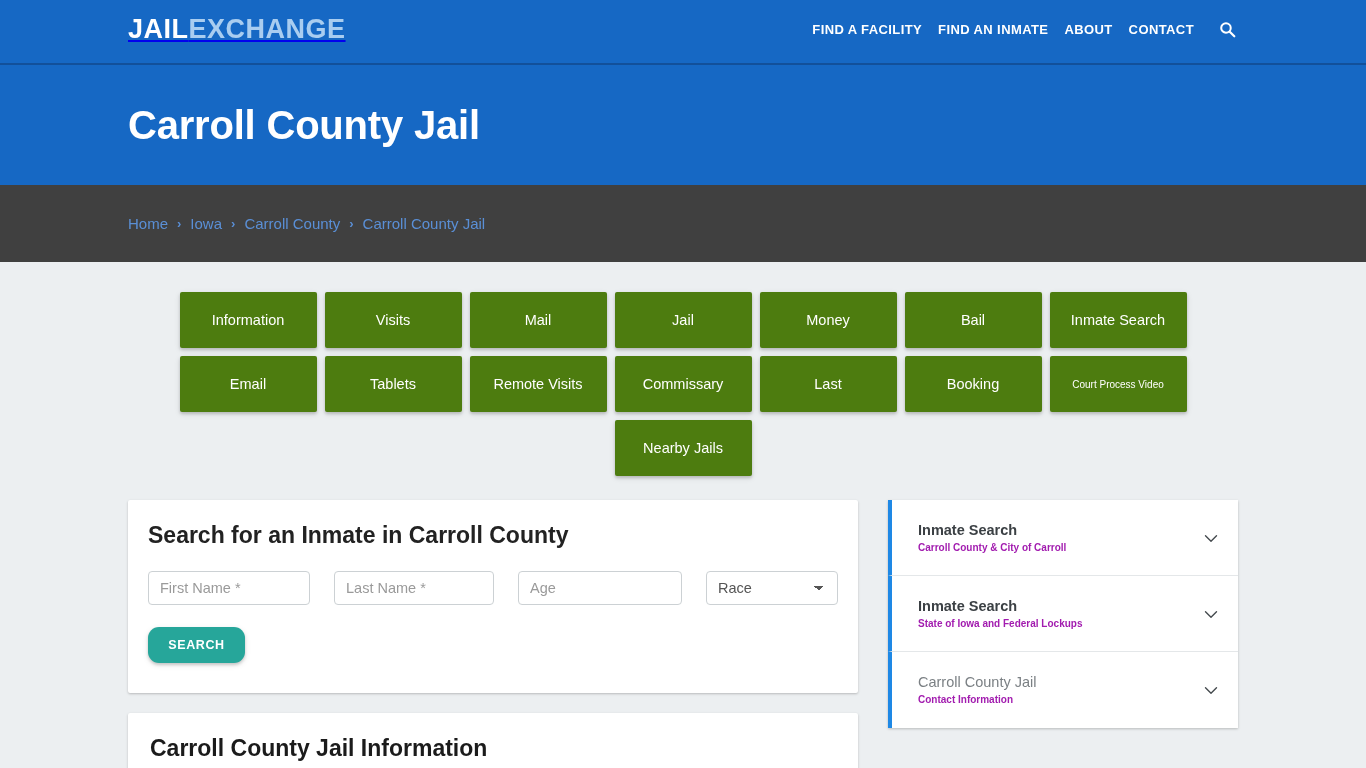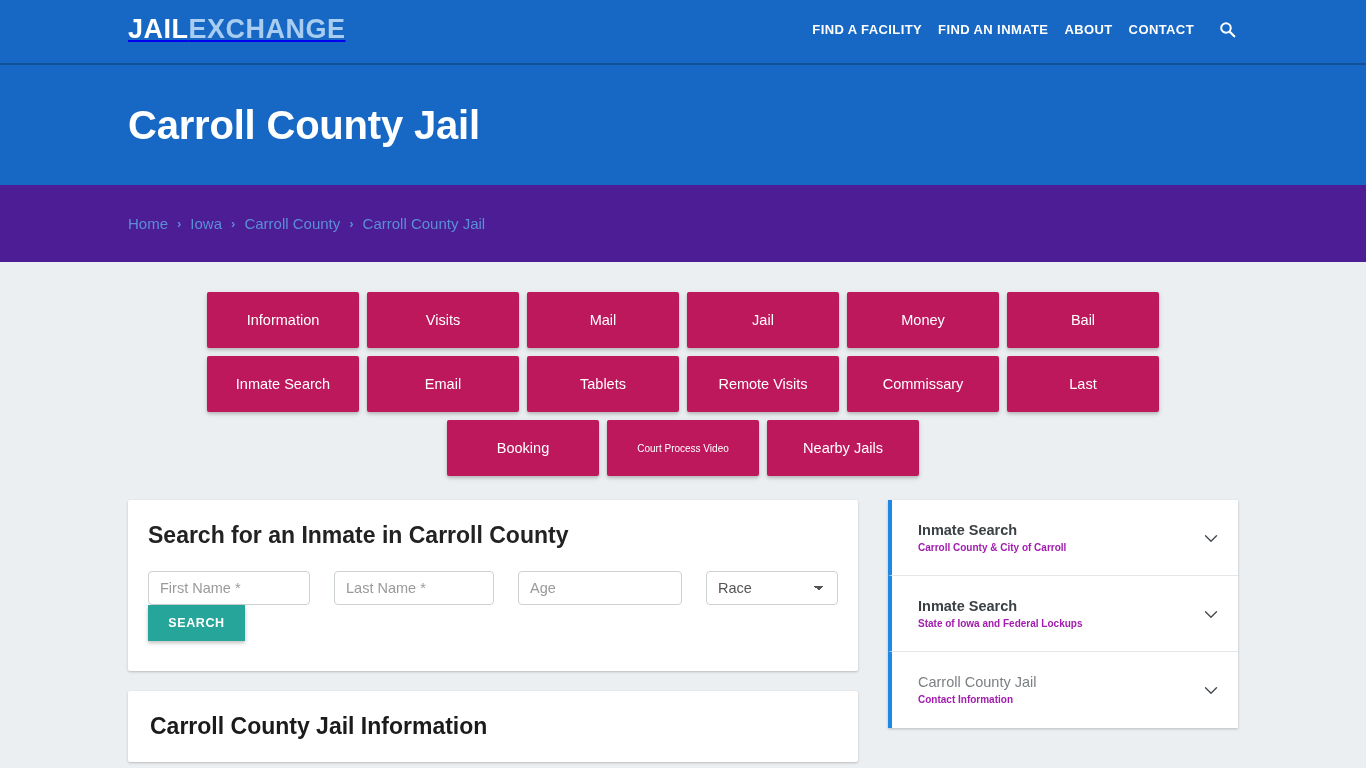--- a/index.html
+++ b/index.html
@@ -62,21 +62,21 @@
   }
   .hero h1 {
     color: #ffffff;
     font-size: 40px;
     font-weight: bold;
     letter-spacing: -0.2px;
   }
 
   
   .crumbband {
-    background: #4c1d95;
+    background: #404040;
     height: 77px;
     display: flex;
     align-items: center;
     padding: 0 128px;
   }
   .crumbs { display: flex; align-items: center; gap: 9px; }
   .crumb {
     color: #5a8fd6;
     font-size: 15px;
     text-decoration: none;
@@ -99,23 +99,23 @@
   
   .btngrid {
     display: flex;
     flex-wrap: wrap;
     justify-content: center;
     gap: 8px;
     width: 1110px;
     margin: 0 auto;
   }
   .gbtn {
-    width: 152px;
+    width: 137px;
     height: 56px;
-    background: #be185d;
+    background: #4d7c0f;
     color: #ffffff;
     font-size: 14.5px;
     font-weight: normal;
     border: none;
     border-radius: 2px;
     display: flex;
     align-items: center;
     justify-content: center;
     box-shadow: 0 2px 3px rgba(0,0,0,0.16), 0 2px 6px rgba(0,0,0,0.10);
     cursor: pointer;
@@ -175,29 +175,30 @@
     background-image:
       linear-gradient(45deg, transparent 50%, #555 50%),
       linear-gradient(135deg, #555 50%, transparent 50%);
     background-position:
       calc(100% - 18px) 14px,
       calc(100% - 13px) 14px;
     background-size: 5px 5px, 5px 5px;
     background-repeat: no-repeat;
   }
   .searchbtn {
+    margin-top: 22px;
     width: 97px;
     height: 36px;
     background: #26a69a;
     color: #ffffff;
     font-size: 12.5px;
     font-weight: bold;
     letter-spacing: 0.6px;
     border: none;
-    border-radius: 0;
+    border-radius: 11px;
     box-shadow: 0 2px 3px rgba(0,0,0,0.16), 0 2px 6px rgba(0,0,0,0.10);
     cursor: pointer;
     font-family: "Liberation Sans", sans-serif;
   }
 
   .infocard {
     margin-top: 20px;
     padding: 22px 22px 22px 22px;
     min-height: 60px;
   }

